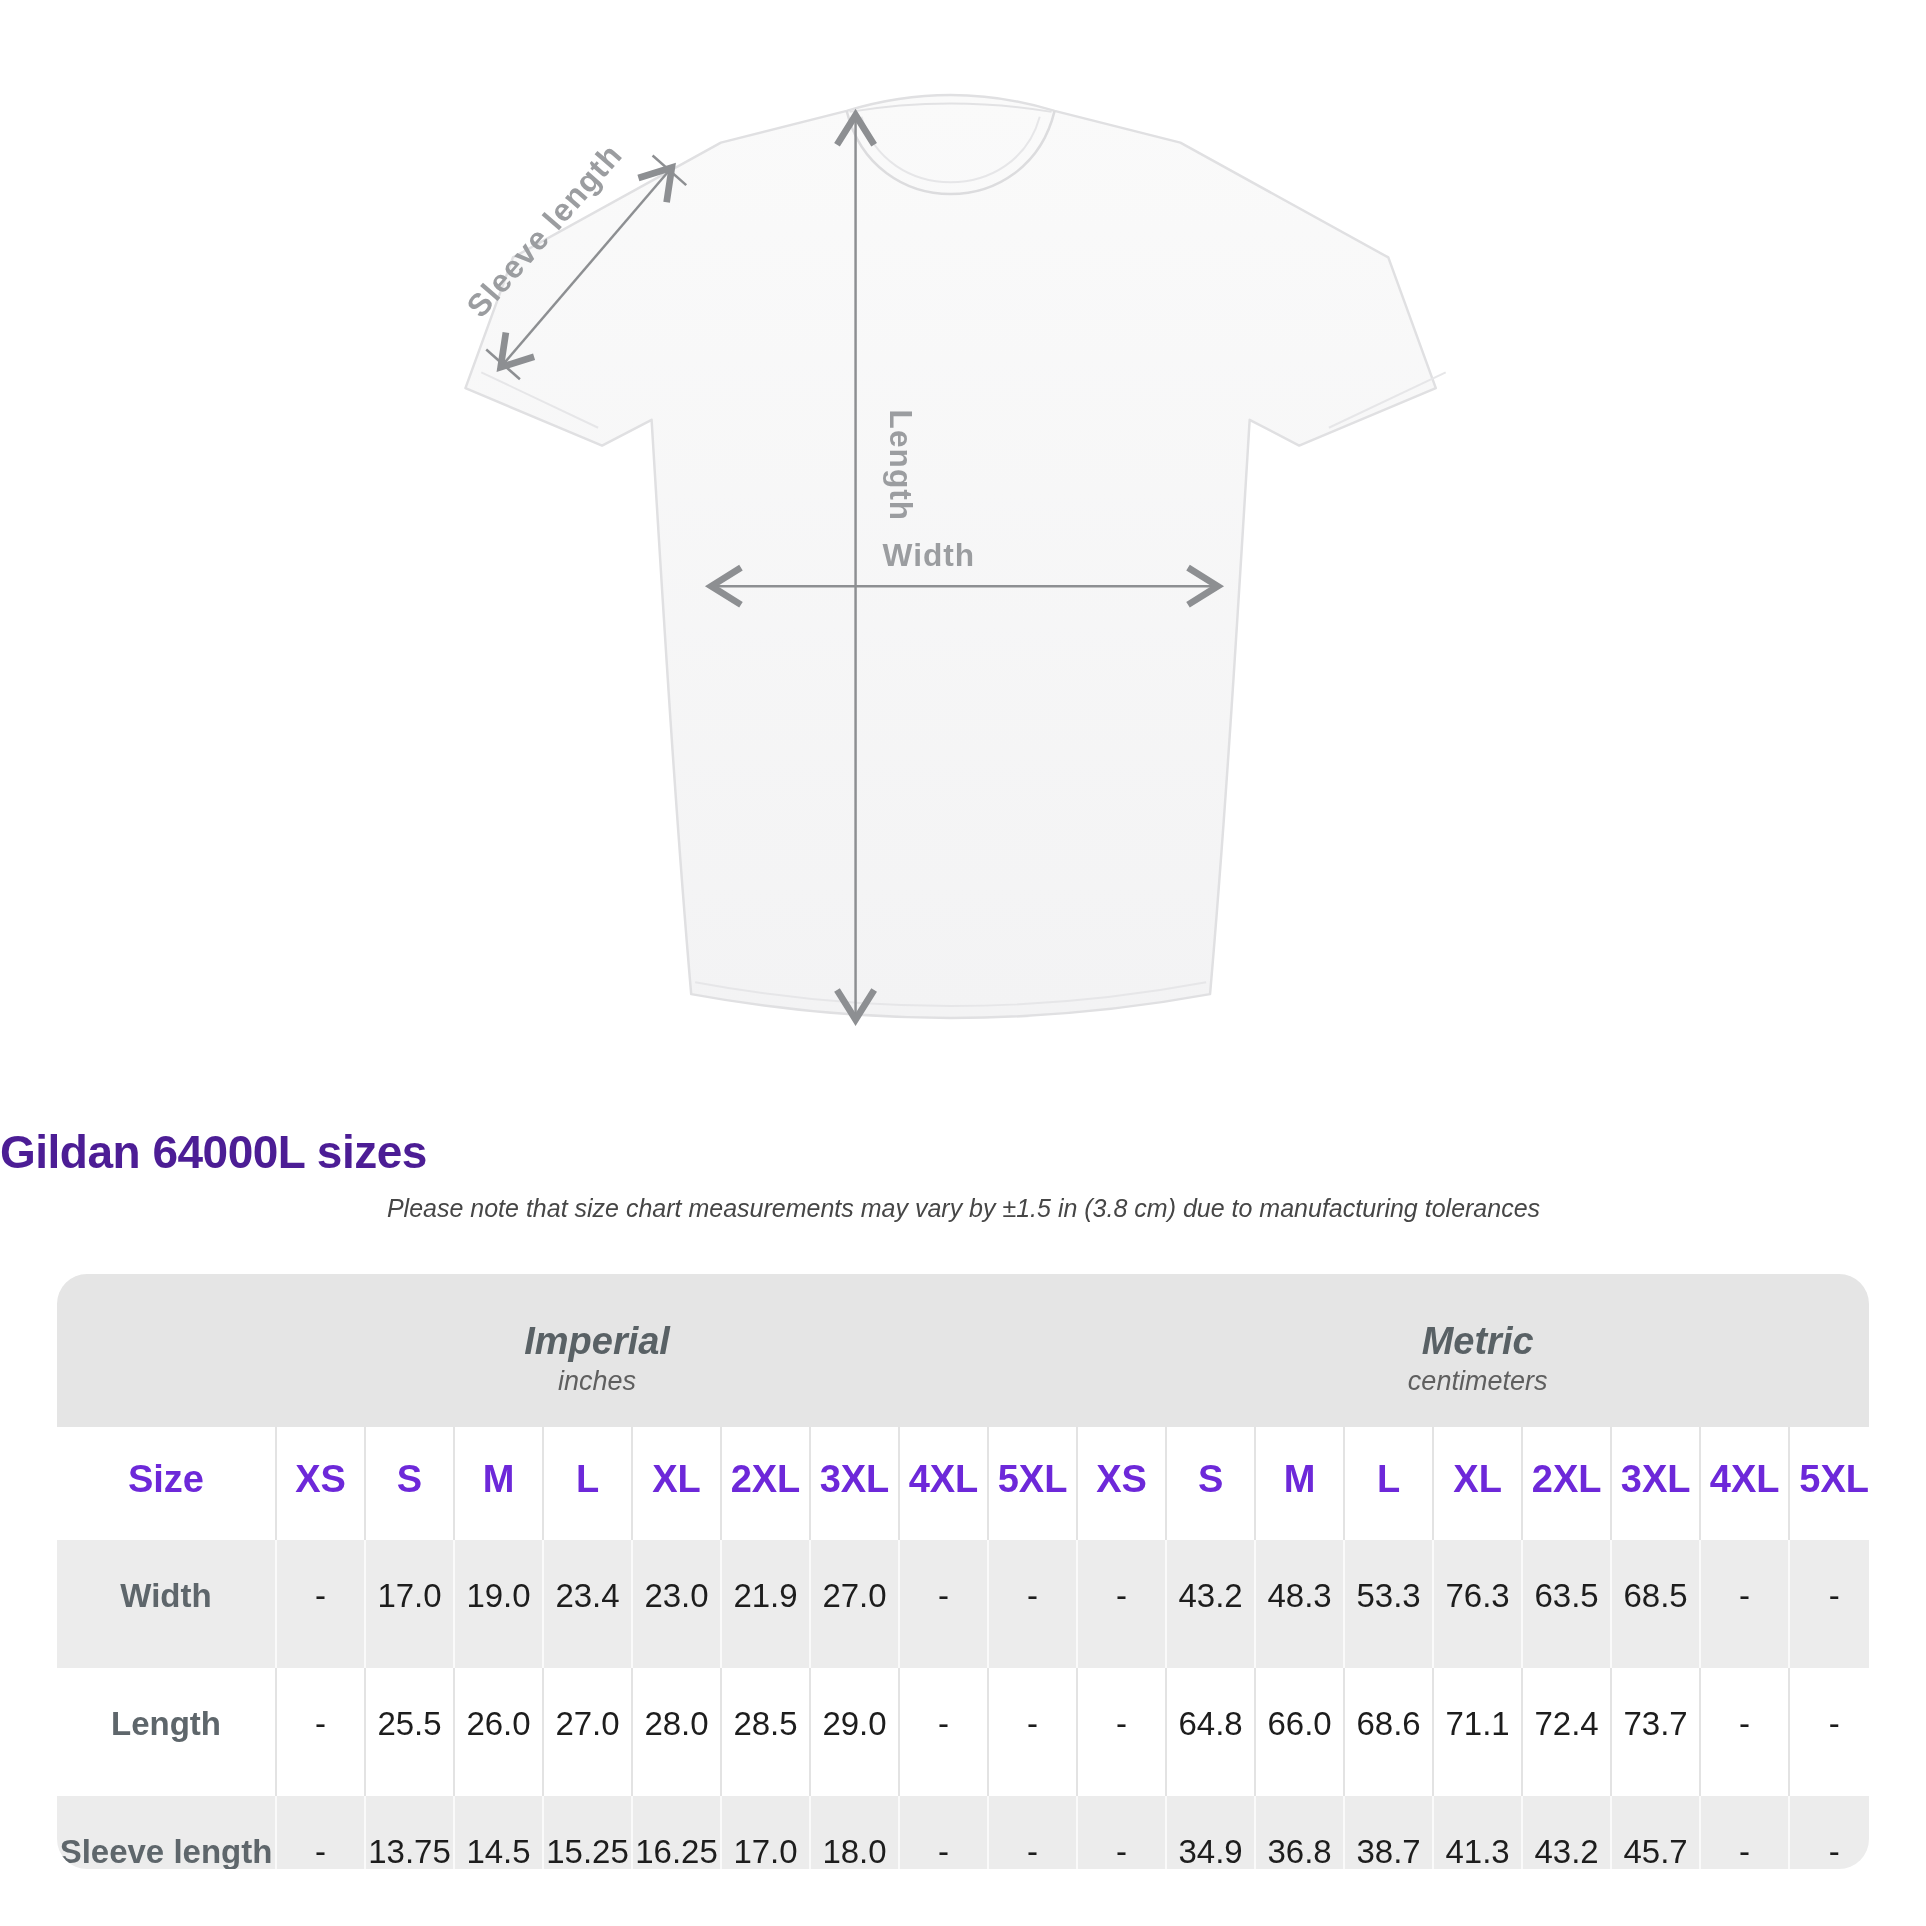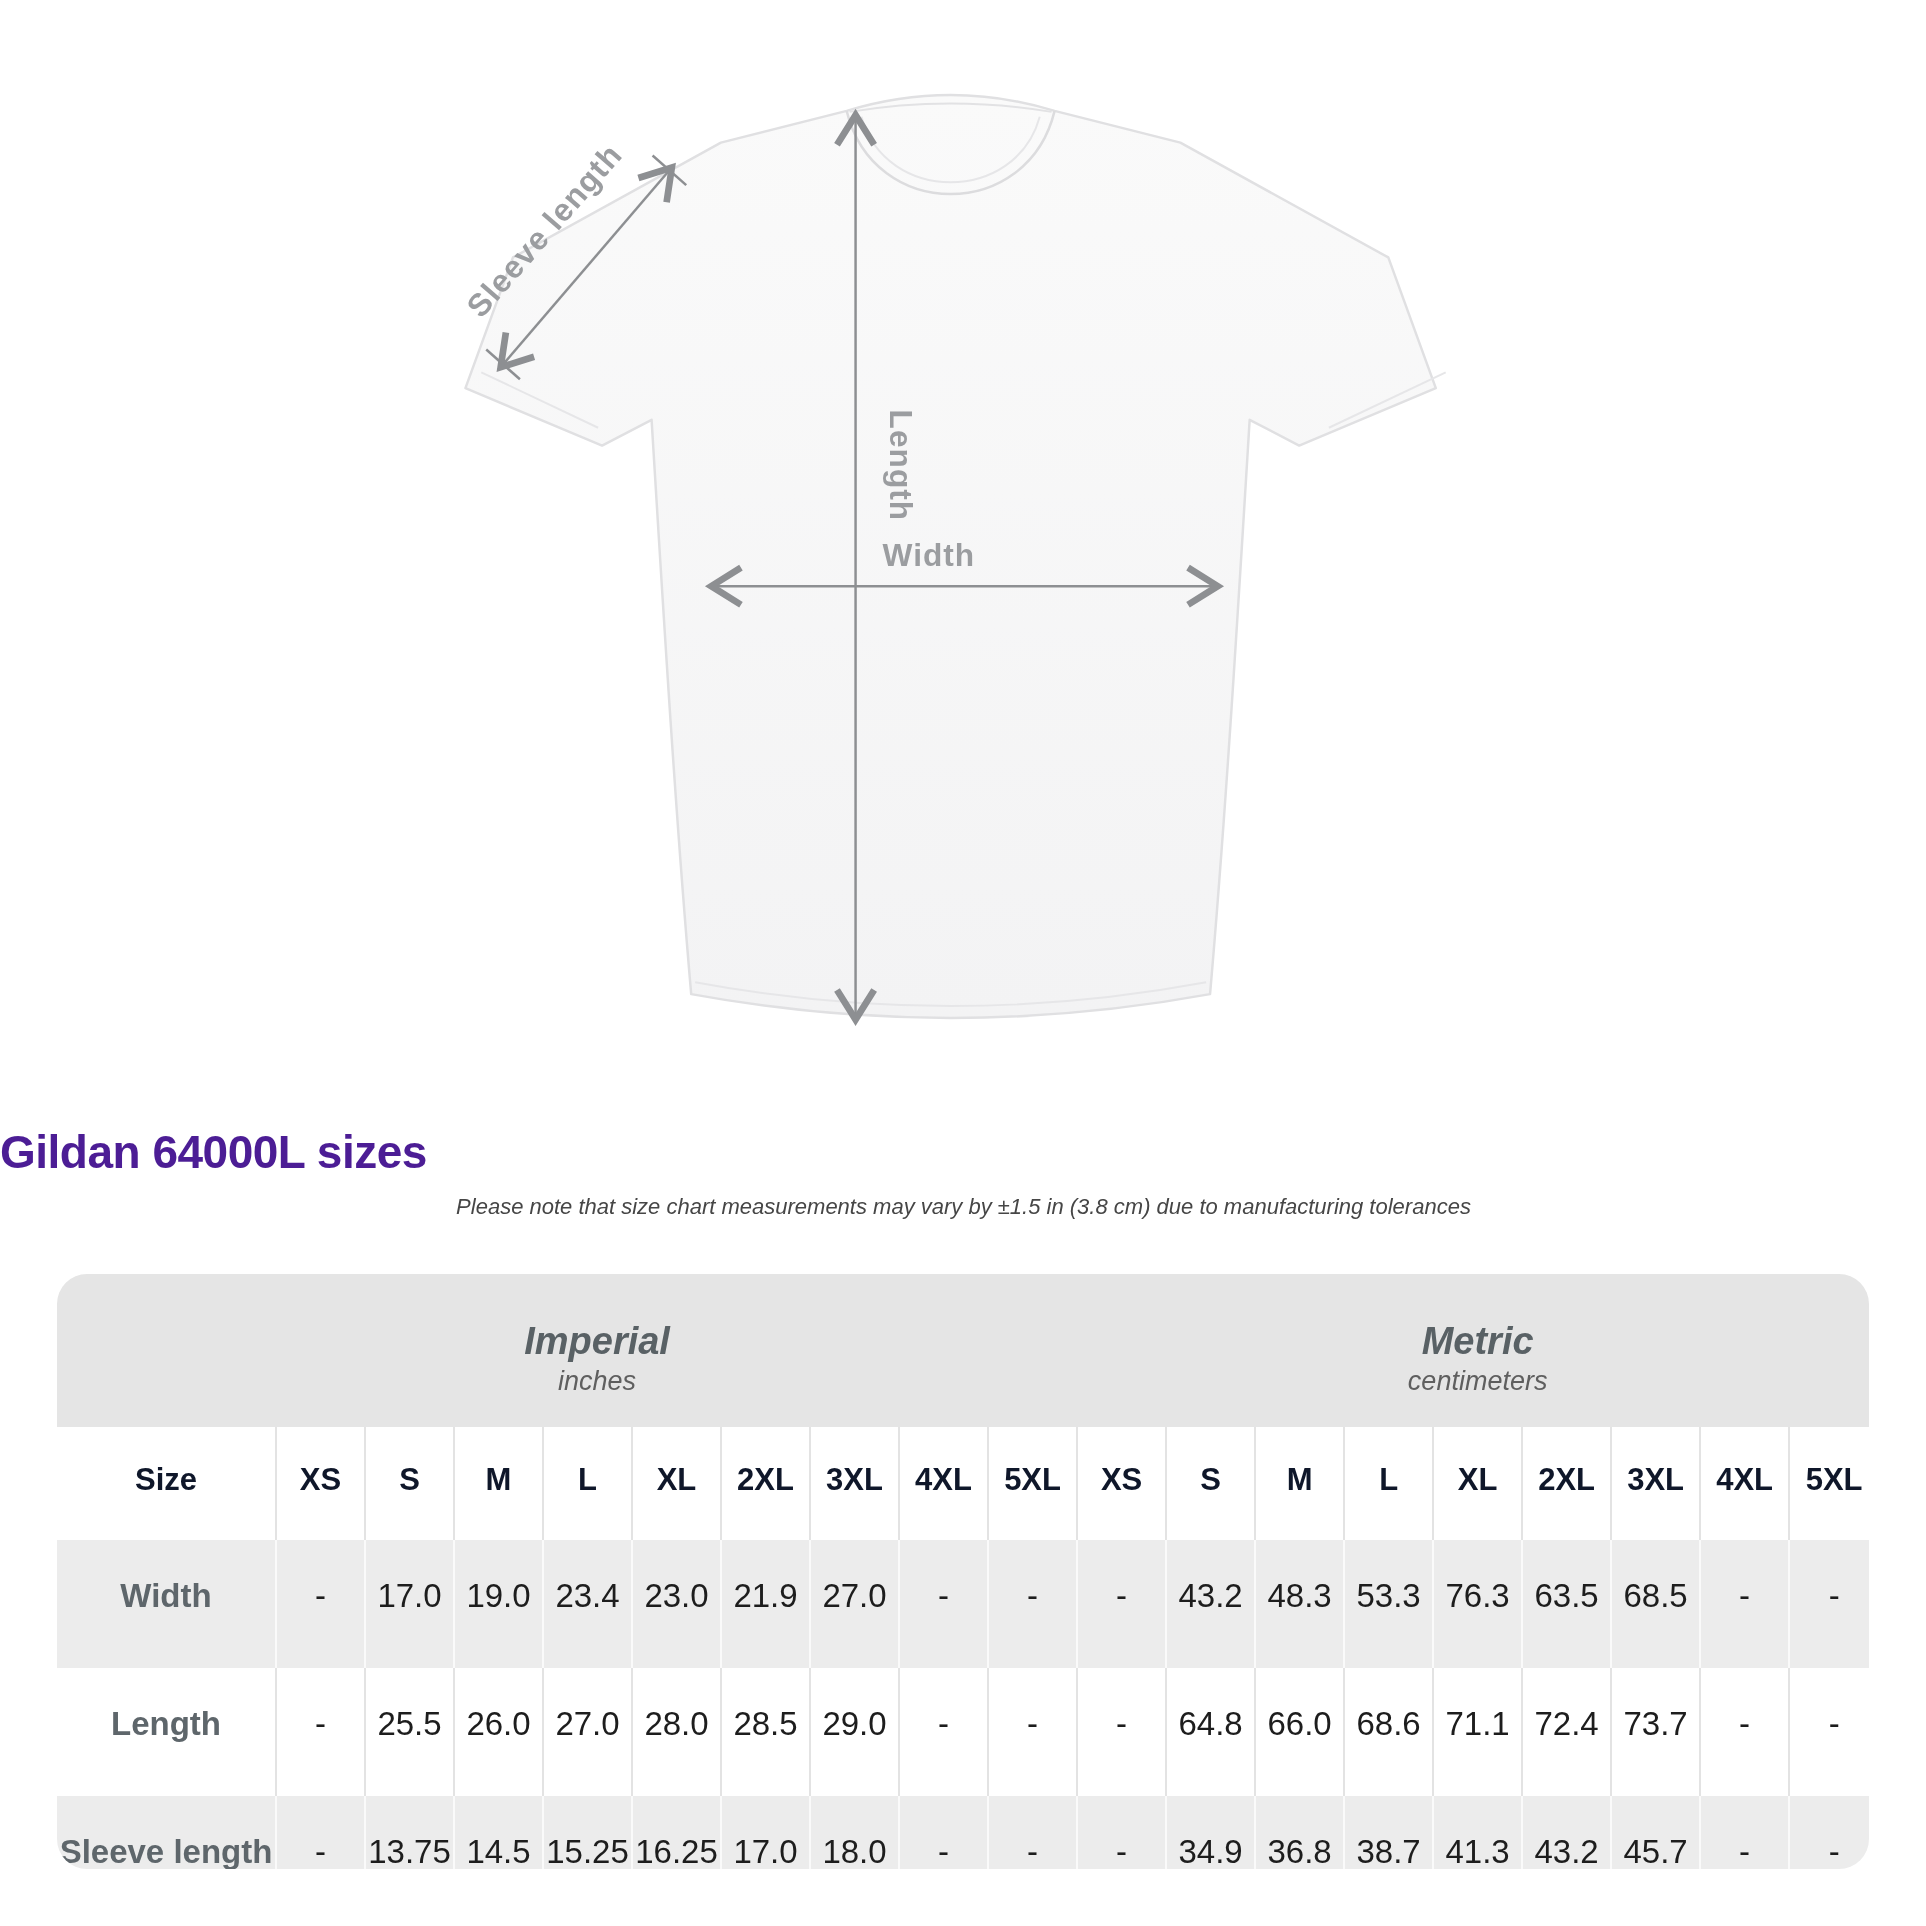--- a/index.html
+++ b/index.html
@@ -8,34 +8,34 @@
   .canvas{position:absolute;inset:0;background:#ffffff;overflow:hidden;}
 
   
   .diagram-svg{position:absolute;left:0;top:0;width:1927px;height:1109px;}
   .diag-label{font-family:"Liberation Sans",sans-serif;font-weight:bold;fill:#9b9da0;letter-spacing:1px;}
 
   
   .page-title{position:absolute;top:1125px;left:0;width:100%;text-align:left;
     font-size:46px;font-weight:bold;color:#4c1d95;letter-spacing:-0.5px;}
   .page-subtitle{position:absolute;top:1194px;left:0;width:100%;text-align:center;
-    font-size:22px;font-style:italic;color:#464646;}
+    font-size:25px;font-style:italic;color:#464646;}
 
   
   .table-wrap{position:absolute;left:57px;top:1274px;width:1812px;height:595px;
     border-radius:30px;overflow:hidden;background:#ffffff;}
   table.size-table{border-collapse:collapse;table-layout:fixed;width:1812px;height:595px;}
   table.size-table td, table.size-table th{margin:0;padding:0;text-align:center;vertical-align:middle;}
 
   tr.band-row td{height:153px;background:#e5e5e5;vertical-align:middle;}
   .band-name{font-size:38px;font-weight:bold;font-style:italic;color:#596165;line-height:46px;margin-top:14px;}
   .band-unit{font-size:27px;font-style:italic;color:#5f5f5f;line-height:34px;}
   td.band-imperial .band-name, td.band-imperial .band-unit{transform:translateX(30px);}
 
-  tr.size-row th{height:105px;background:#ffffff;font-size:31px;font-weight:bold;color:#0f172a;
+  tr.size-row th{height:105px;background:#ffffff;font-size:38px;font-weight:bold;color:#6d28d9;
     border-left:2px solid #e3e3e3;padding-bottom:8px;}
   tr.size-row th:first-child{border-left:none;}
 
   tr.data-row th{font-size:33px;font-weight:bold;color:#5e666b;padding-bottom:16px;}
   tr.data-row td{font-size:33px;font-weight:normal;color:#1d1d1d;padding-bottom:16px;}
   tr.data-row.gray th, tr.data-row.gray td{background:#ececec;border-left:2px solid #fafafa;height:112px;}
   tr.data-row.white th, tr.data-row.white td{background:#ffffff;border-left:2px solid #e3e3e3;height:112px;}
   tr.data-row th:first-child{border-left:none !important;}
 </style>
 </head>

